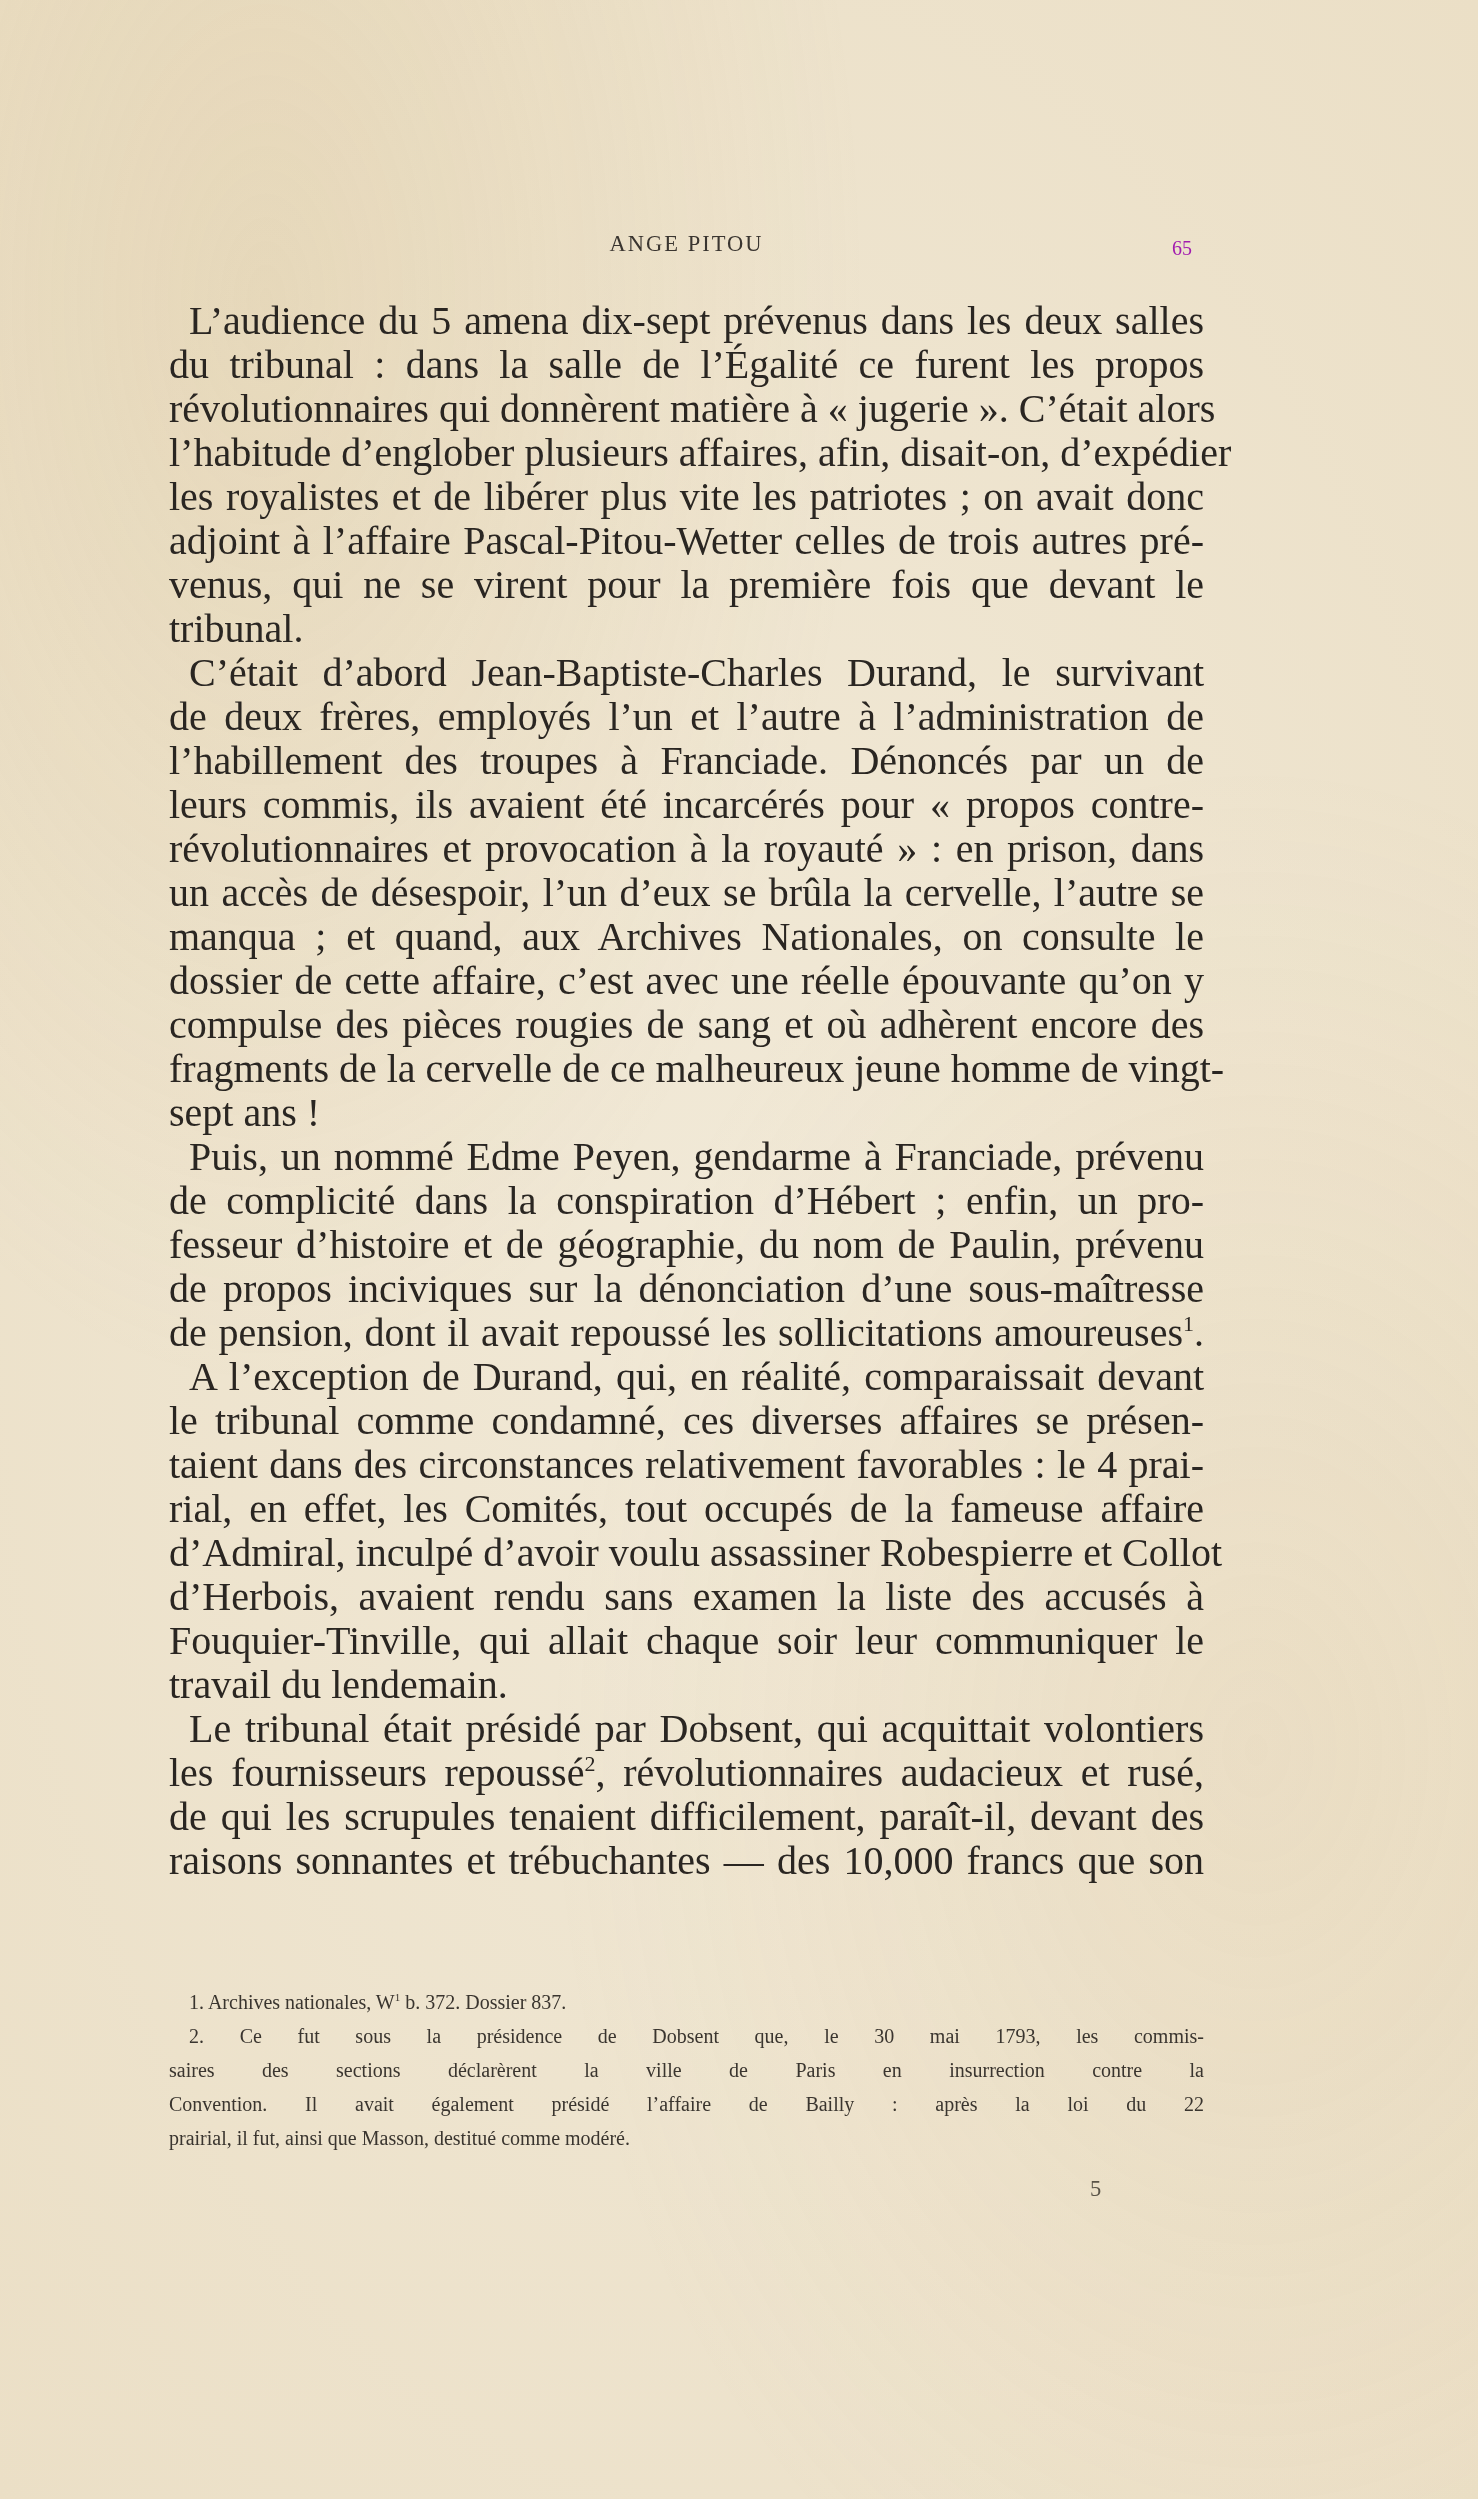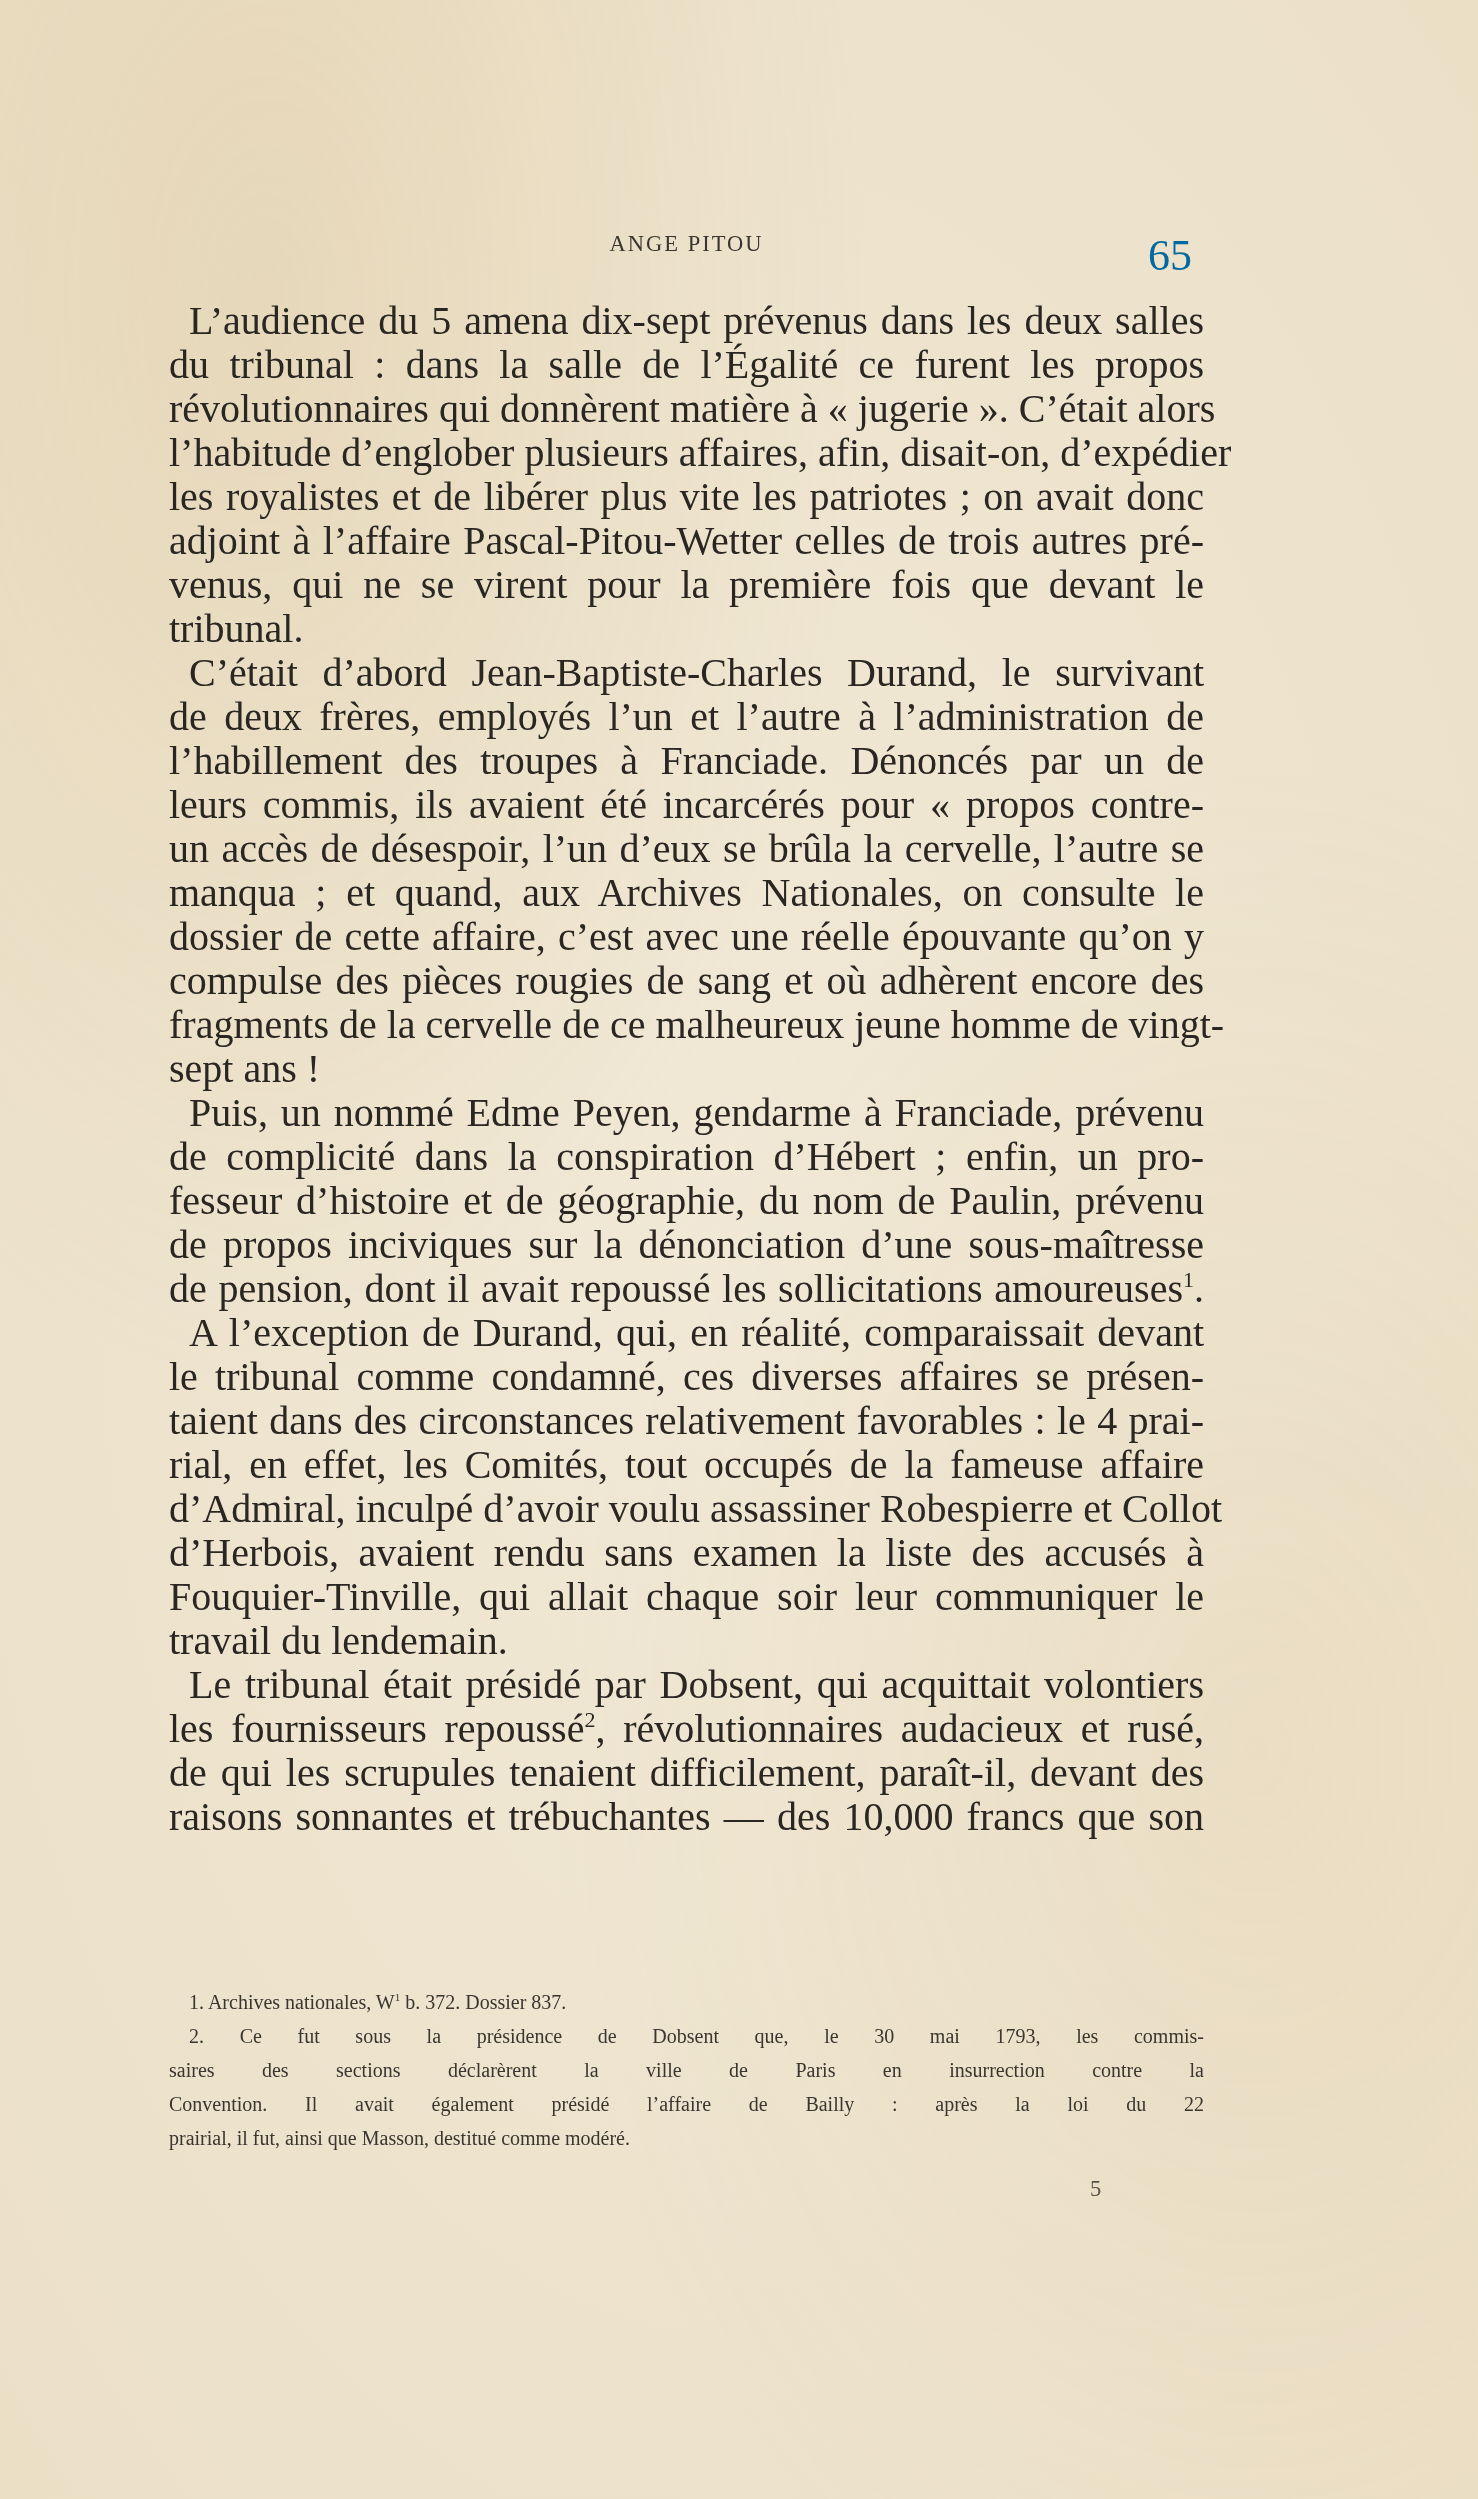--- a/index.html
+++ b/index.html
@@ -32,23 +32,23 @@
       left: 0; right: 0;
       text-align: center;
       font-size: 22.5px;
       letter-spacing: 2px;
       top: 5.3px;
       color: #3a3530;
     }
     .page-number {
       position: absolute;
       right: 12px;
-      top: 4px;
-      font-size: 44px;
-      color: #0369a1;
+      top: 11px;
+      font-size: 20px;
+      color: #a21caf;
     }
     .body-text {
       position: absolute;
       top: 299px;
       left: 169px;
       width: 1035px;
     }
     .line {
       display: block;
       height: 44px;
@@ -104,20 +104,21 @@
       <div class="line"><span>révolutionnaires qui donnèrent matière à « jugerie ». C’était alors</span></div>
       <div class="line"><span>l’habitude d’englober plusieurs affaires, afin, disait-on, d’expédier</span></div>
       <div class="line"><span>les royalistes et de libérer plus vite les patriotes ; on avait donc</span></div>
       <div class="line"><span>adjoint à l’affaire Pascal-Pitou-Wetter celles de trois autres pré-</span></div>
       <div class="line"><span>venus, qui ne se virent pour la première fois que devant le</span></div>
       <div class="line last"><span>tribunal.</span></div>
       <div class="line indent"><span>C’était d’abord Jean-Baptiste-Charles Durand, le survivant</span></div>
       <div class="line"><span>de deux frères, employés l’un et l’autre à l’administration de</span></div>
       <div class="line"><span>l’habillement des troupes à Franciade. Dénoncés par un de</span></div>
       <div class="line"><span>leurs commis, ils avaient été incarcérés pour « propos contre-</span></div>
+      <div class="line"><span>révolutionnaires et provocation à la royauté » : en prison, dans</span></div>
       <div class="line"><span>un accès de désespoir, l’un d’eux se brûla la cervelle, l’autre se</span></div>
       <div class="line"><span>manqua ; et quand, aux Archives Nationales, on consulte le</span></div>
       <div class="line"><span>dossier de cette affaire, c’est avec une réelle épouvante qu’on y</span></div>
       <div class="line"><span>compulse des pièces rougies de sang et où adhèrent encore des</span></div>
       <div class="line"><span>fragments de la cervelle de ce malheureux jeune homme de vingt-</span></div>
       <div class="line last"><span>sept ans !</span></div>
       <div class="line indent"><span>Puis, un nommé Edme Peyen, gendarme à Franciade, prévenu</span></div>
       <div class="line"><span>de complicité dans la conspiration d’Hébert ; enfin, un pro-</span></div>
       <div class="line"><span>fesseur d’histoire et de géographie, du nom de Paulin, prévenu</span></div>
       <div class="line"><span>de propos inciviques sur la dénonciation d’une sous-maîtresse</span></div>

